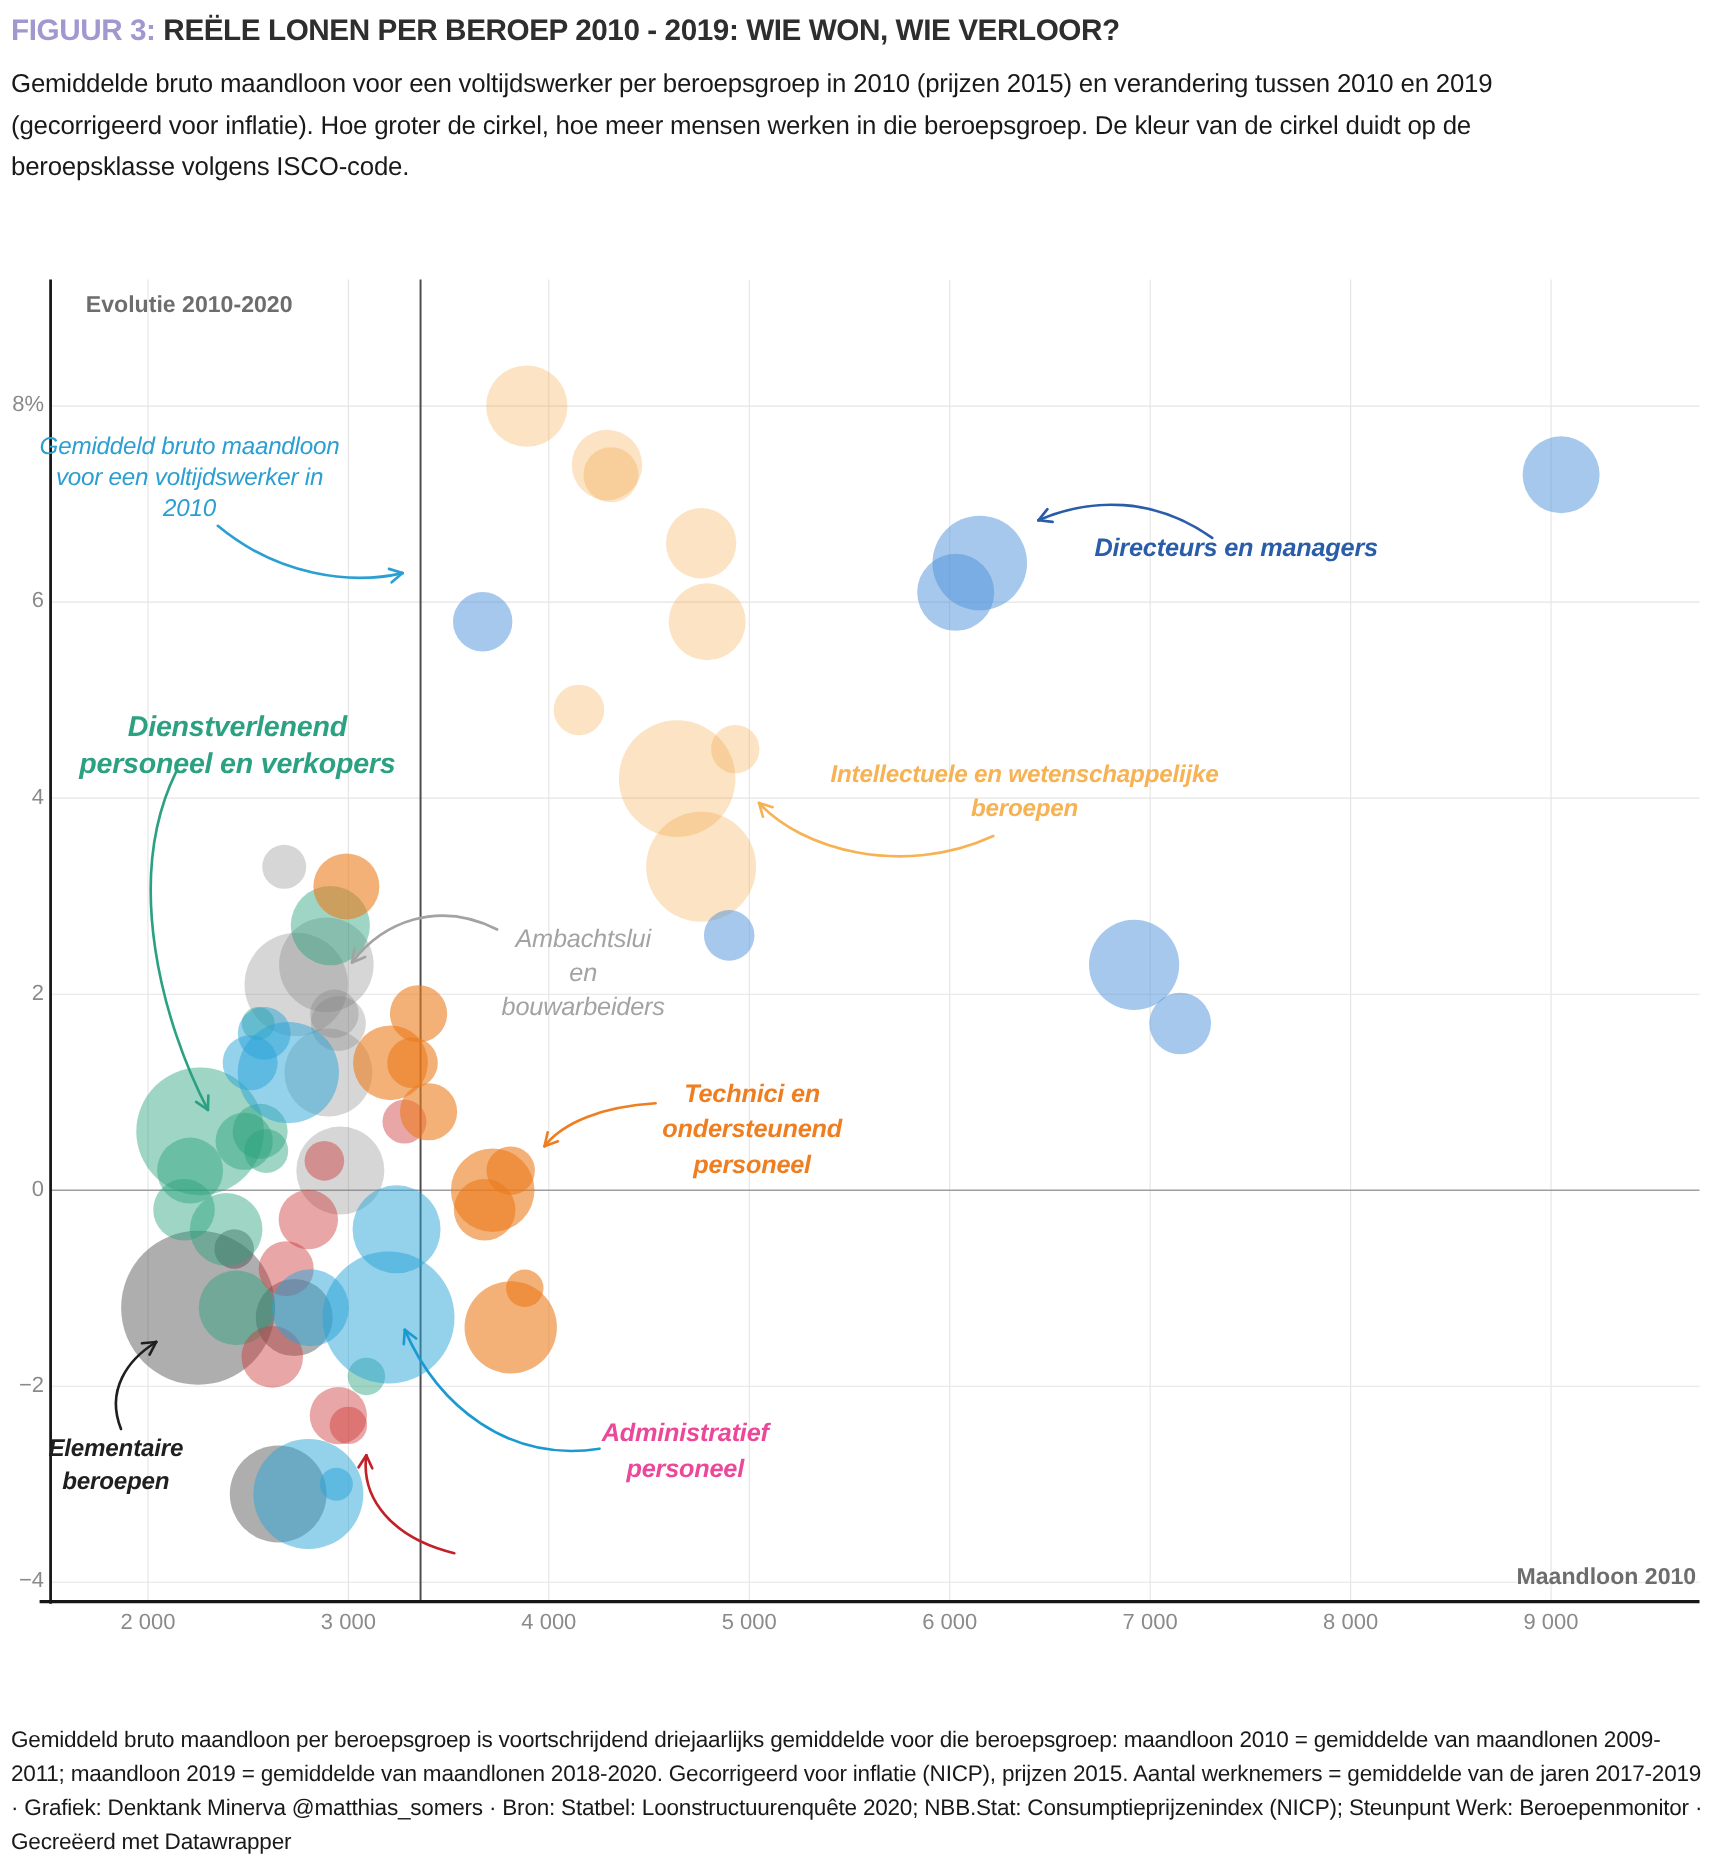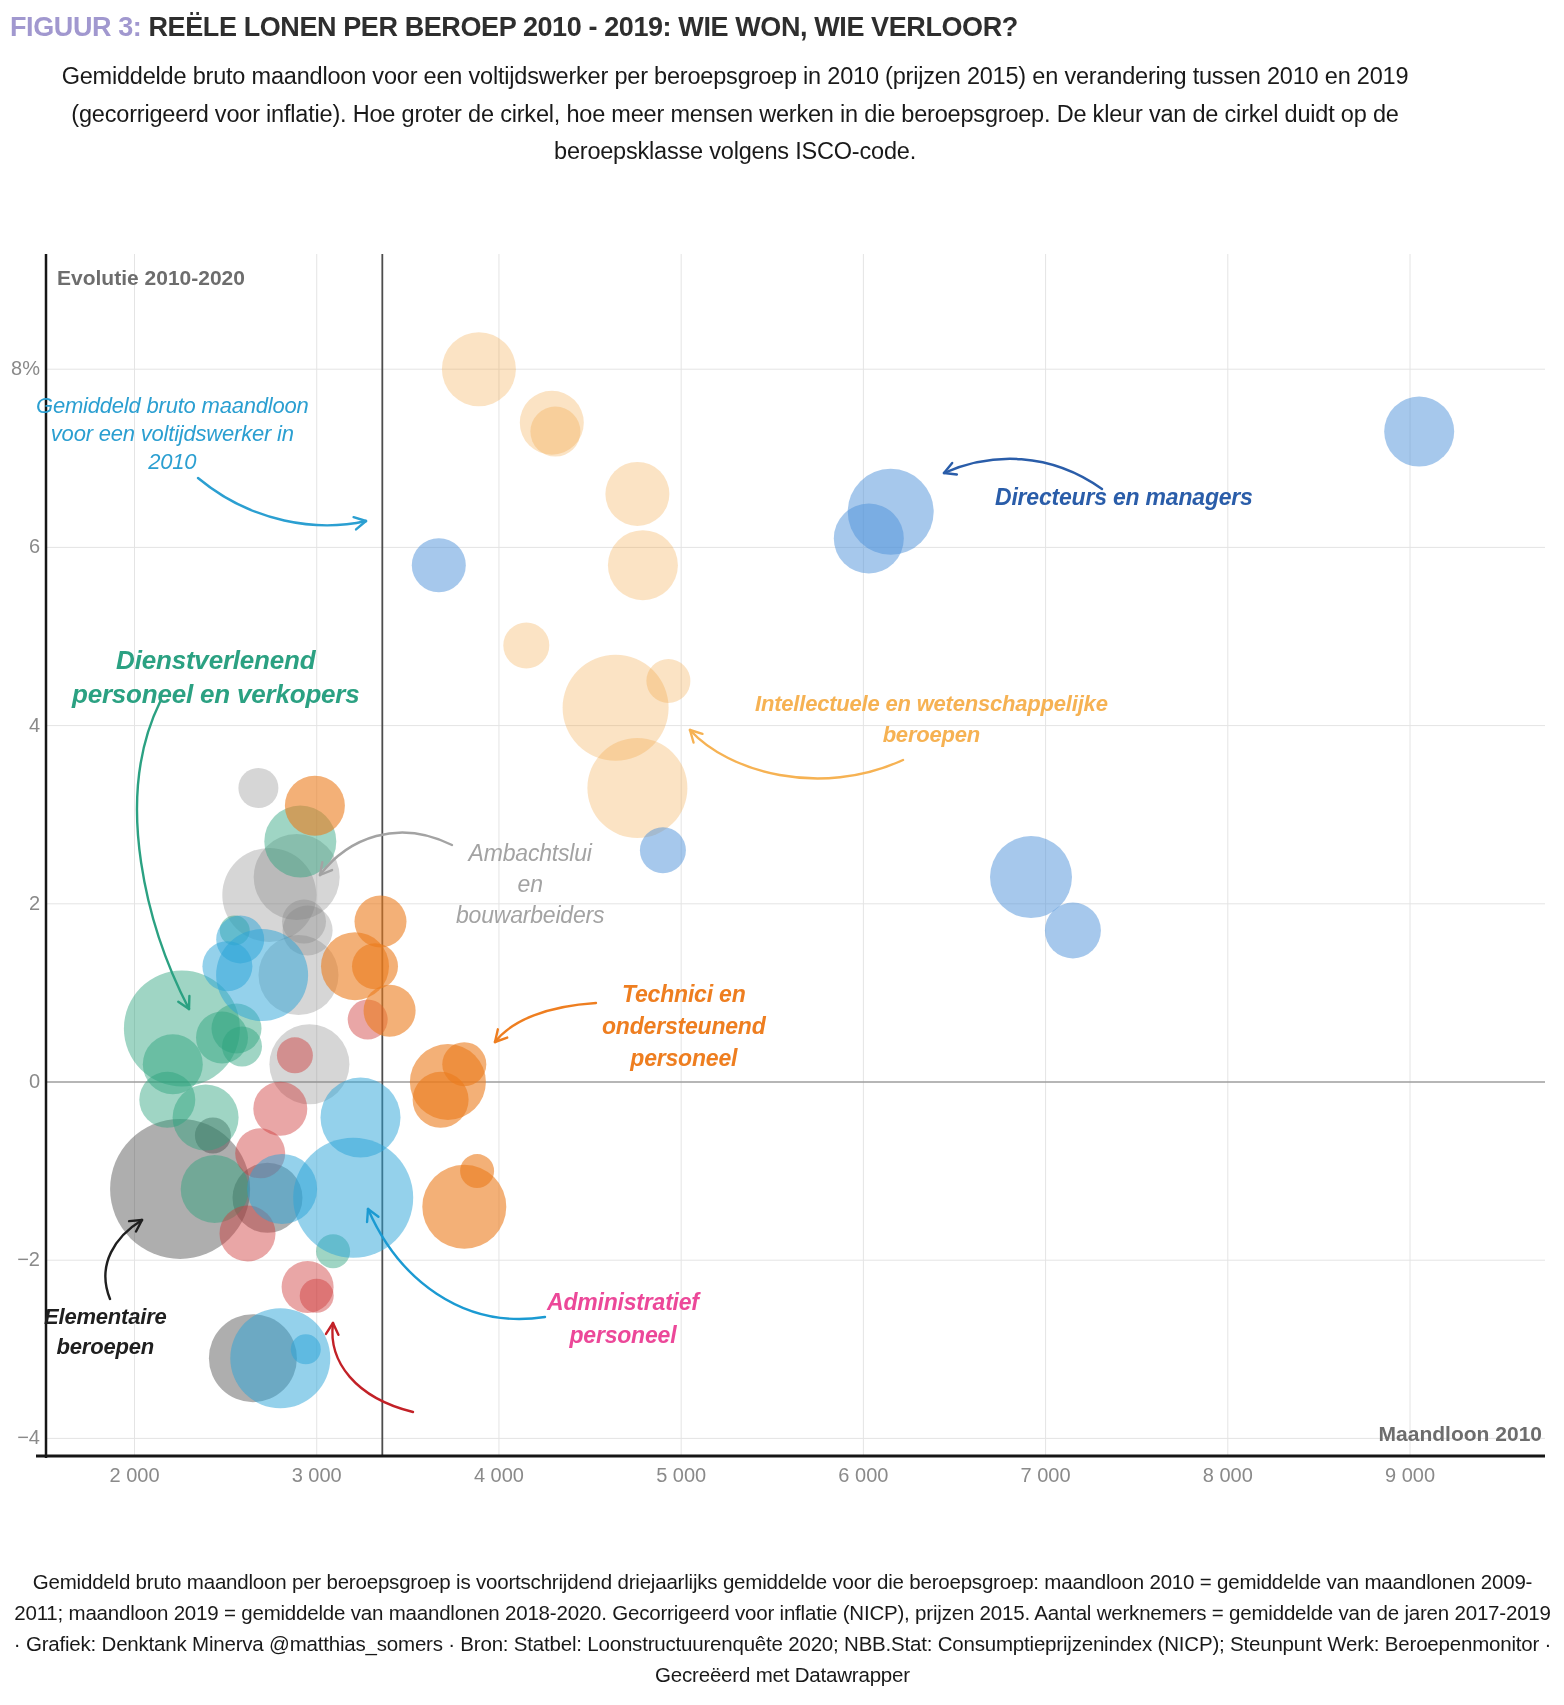--- a/index.html
+++ b/index.html
@@ -1,23 +1,23 @@
 <!DOCTYPE html>
 <html><head>
 <meta charset="utf-8">
 <style>
   html,body{margin:0;padding:0;background:#ffffff;}
   .page{position:relative;width:1564px;height:1705px;background:#fff;overflow:hidden;
         font-family:"Liberation Sans", sans-serif;-webkit-font-smoothing:antialiased;}
-  .abs{position:absolute;text-align:center;}
+  .abs{position:absolute;}
   .title-line{left:10px;top:12px;font-size:27px;font-weight:700;color:#2e2e2e;letter-spacing:-0.4px;white-space:nowrap;}
   .title-accent{color:#a198cf;}
   .subtitle{left:10px;top:58px;width:1450px;font-size:23.5px;line-height:1.6;color:#191919;letter-spacing:-0.2px;}
   .footer{left:10px;top:1566px;width:1545px;font-size:20.5px;line-height:1.52;color:#191919;letter-spacing:-0.2px;}
-  .axis-title{font-size:21px;font-weight:700;color:#6d6d6d;white-space:nowrap;}
+  .axis-title{font-size:21px;font-weight:700;color:#6d6d6d;white-space:nowrap;margin-left:21px;}
   .tick{position:absolute;font-size:20px;color:#8a8a8a;}
   .tick.y{width:40px;text-align:right;}
   .tick.x{width:90px;text-align:center;}
   .ann{position:absolute;font-style:italic;white-space:pre-line;line-height:1.32;letter-spacing:-0.2px;text-align:center;}
   svg{position:absolute;left:0;top:0;}
   svg *{vector-effect:non-scaling-stroke;}
 </style>
 </head>
 <body>
 

